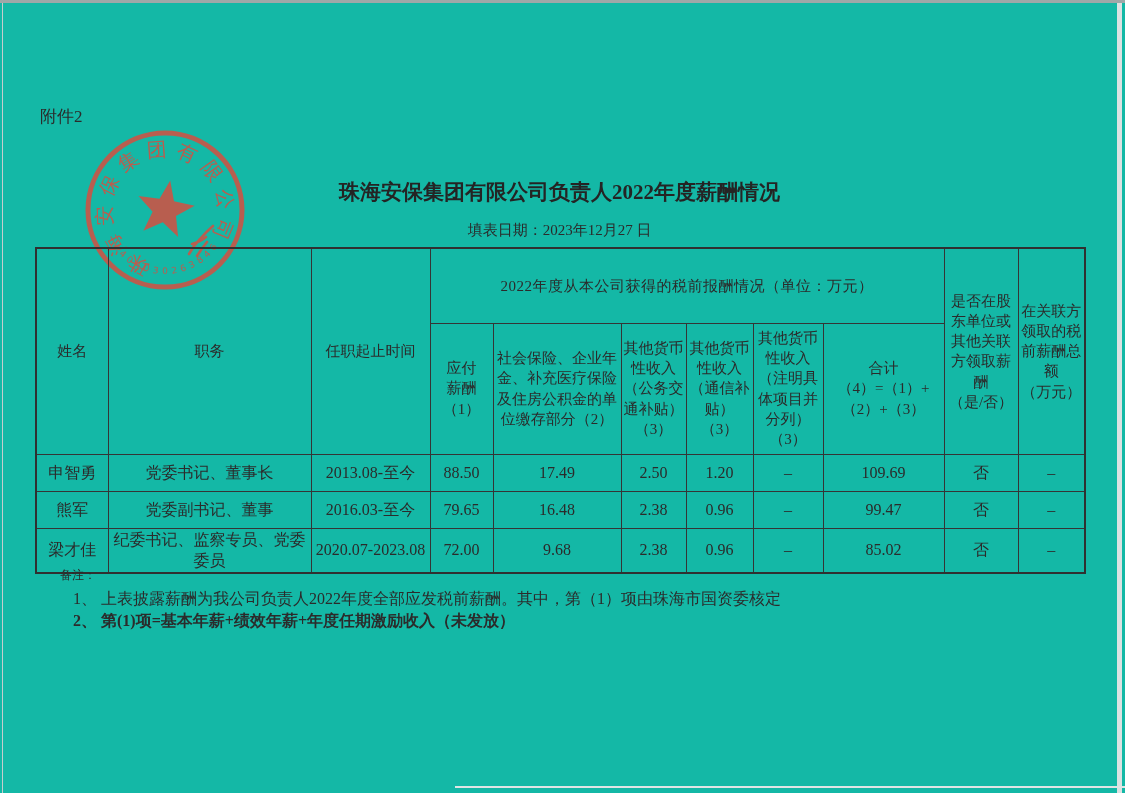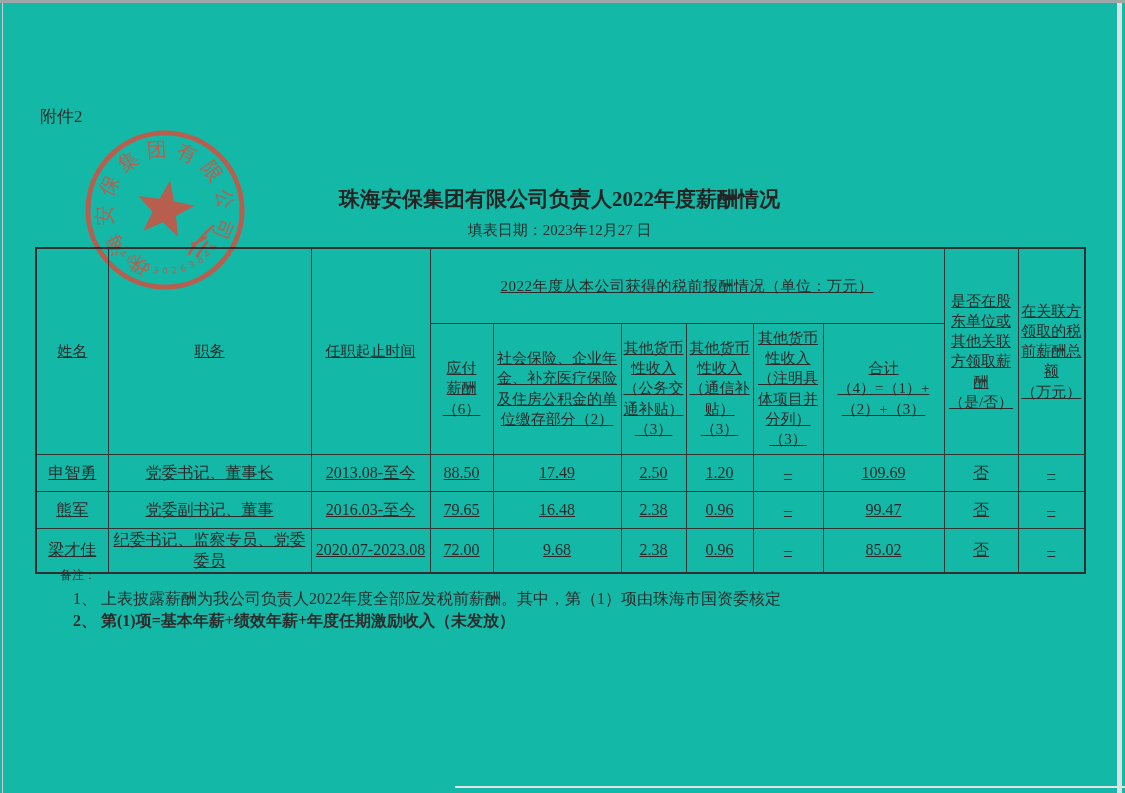--- a/index.html
+++ b/index.html
@@ -10,32 +10,31 @@
   
   .edge-top{position:absolute;left:0;top:0;width:1125px;height:3px;background:#9fa8a8;}
   .edge-left{position:absolute;left:2px;top:3px;width:1px;height:790px;background:#c6cdcd;}
   .edge-right{position:absolute;left:1117px;top:3px;width:5px;height:790px;background:#dce2e2;}
   .edge-bottom{position:absolute;left:455px;top:786px;width:670px;height:2px;background:#dfe5e5;}
 
   .attachment{position:absolute;left:40px;top:105px;font-size:17px;}
   .title{position:absolute;left:35px;top:148px;width:1049px;text-align:center;
          font-size:25px;font-weight:bold;letter-spacing:1px;color:#1e1e1e;}
   .subtitle{position:absolute;left:35px;top:178px;width:1049px;text-align:center;
-         font-size:21px;font-weight:bold;color:#242424;margin-top:7px;}
+         font-size:21px;font-weight:bold;color:#242424;}
   .form-date{position:absolute;left:35px;top:221px;width:1049px;text-align:center;font-size:15px;}
 
   table.salary{
     position:absolute;left:35px;top:247px;width:1049px;
     border-collapse:collapse;table-layout:fixed;
   }
   table.salary th,table.salary td{
     border:1px solid #353535;font-weight:normal;text-align:center;
     vertical-align:middle;padding:0;font-size:15px;line-height:1.35;color:#2b2b2b;
     overflow:hidden;
-    text-decoration:underline;
   }
   table.salary{border:2px solid #303030;}
   table.salary td{font-size:16px;}
   .prewrap{white-space:pre-line;}
   td.pos-cell{text-align:left;padding-left:4px;line-height:1.15;}
   td.tenure-cell{text-align:left;padding-left:3px;}
   .group-head{font-size:16px;letter-spacing:0.5px;}
 
   .notes{position:absolute;left:60px;top:567px;font-size:12px;}
   .note-item{position:absolute;font-size:16px;white-space:nowrap;}
@@ -103,21 +102,21 @@
 （是/否）</th>
       <th rowspan="2" class="prewrap">在关联方
 领取的税
 前薪酬总
 额
 （万元）</th>
     </tr>
     <tr style="height:131px">
       <th class="prewrap">应付
 薪酬
-（6）</th>
+（1）</th>
       <th class="prewrap">社会保险、企业年
 金、补充医疗保险
 及住房公积金的单
 位缴存部分（2）</th>
       <th class="prewrap">其他货币
 性收入
 （公务交
 通补贴）
 （3）</th>
       <th class="prewrap">其他货币

